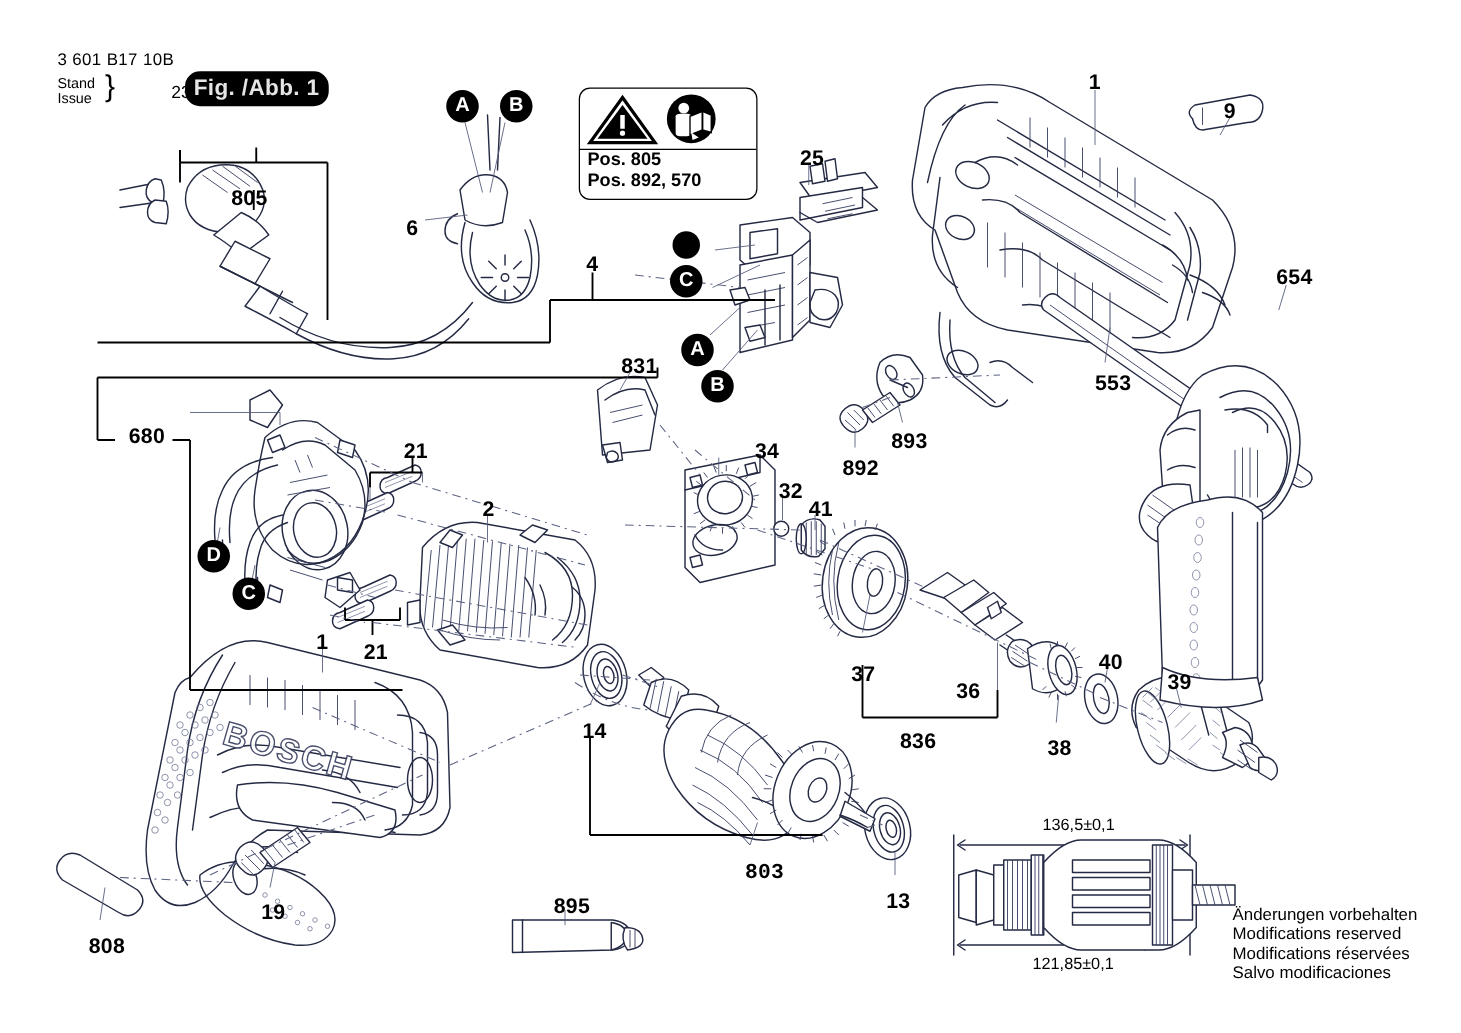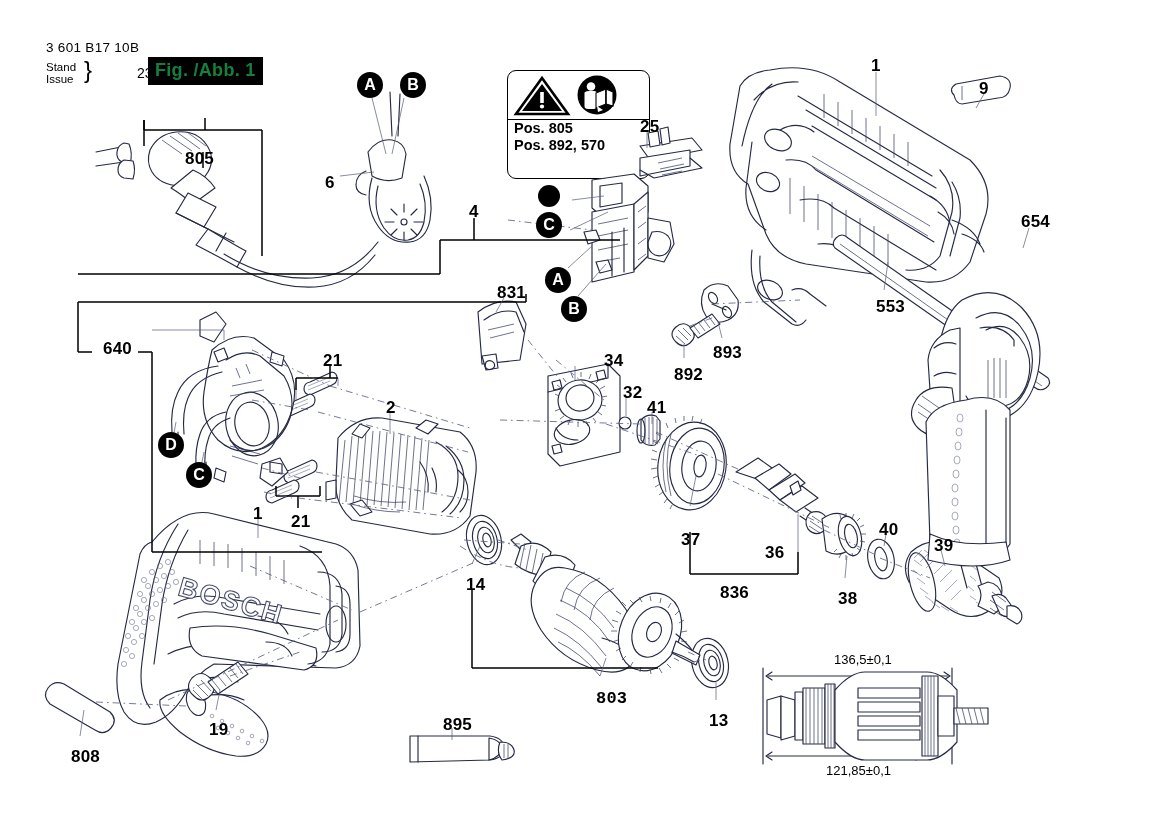--- a/index.html
+++ b/index.html
@@ -6,24 +6,24 @@
   body{width:1169px;height:826px;position:relative;overflow:hidden;
        font-family:"Liberation Sans","DejaVu Sans",sans-serif;color:#000;}
   #stage{position:absolute;left:0;top:0;width:1169px;height:826px;}
   svg.layer{position:absolute;left:0;top:0;width:1169px;height:826px;overflow:visible;}
   .lbl{position:absolute;font-weight:bold;font-size:17px;letter-spacing:.2px;
        white-space:nowrap;line-height:1;}
   .hdr-code{position:absolute;left:46px;top:40px;font-size:13.5px;letter-spacing:.3px;}
   .hdr-stand{position:absolute;left:46px;top:62px;font-size:11.5px;line-height:11.5px;}
   .hdr-brace{position:absolute;left:84px;top:58px;font-size:24px;line-height:24px;}
   .hdr-date{position:absolute;left:96px;top:65px;font-size:14px;margin-left:41px;}
-  .figbox{position:absolute;left:148px;top:57px;background:#000;color:#15803d;
-          font-weight:bold;font-size:18px;padding:3px 7px 4px 7px;letter-spacing:.3px;}
-  .warnbox{position:absolute;left:463px;top:70px;width:143px;height:109px;
-           border:1.6px solid #000;border-radius:9px;box-sizing:border-box;background:#fff;margin-left:44px;}
+  .figbox{position:absolute;left:148px;top:57px;background:#000;color:#e5e5e5;
+          font-weight:bold;font-size:18px;padding:3px 7px 4px 7px;letter-spacing:.3px;border-radius:12px;}
+  .warnbox{position:absolute;left:463px;top:70px;width:143px;height:90px;
+           border:1.6px solid #000;border-radius:9px;box-sizing:border-box;background:#fff;}
   .warn-top{position:relative;height:48px;border-bottom:1.4px solid #000;}
   .warn-txt{position:absolute;left:6px;top:49px;font-weight:bold;font-size:14.5px;
             line-height:17px;}
   .mk{position:absolute;width:26px;height:26px;border-radius:50%;background:#000;
       color:#fff;font-weight:bold;font-size:16px;display:flex;align-items:center;
       justify-content:center;font-family:"Liberation Sans",sans-serif;}
   .mk.dot{width:22px;height:22px;}
   .notes{position:absolute;left:986px;top:724px;font-size:13.5px;line-height:15.4px;}
   .dimtxt{position:absolute;font-size:13px;font-weight:normal;}
 </style>
@@ -642,21 +642,21 @@
       <path class="sf" d="M954 708 l34 0 l0 16 l-34 0 Z"></path>
       <g class="t">
           <path d="M956 708 l4 16 M962 708 l4 16 M968 708 l4 16 M974 708 l4 16 M980 708 l4 16"></path>
         </g>
     </g>
   </svg>
 
   <div id="labels">
       <div class="lbl" style="left: 185px; top: 150px;">805</div>
       <div class="lbl" style="left: 325px; top: 174px;">6</div>
-      <div class="lbl" style="left: 103px; top: 340px;">640</div>
+      <div class="lbl" style="left: 103px; top: 340px;">680</div>
       <div class="lbl" style="left: 469px; top: 203px;">4</div>
       <div class="lbl" style="left: 640px; top: 118px;">25</div>
       <div class="lbl" style="left: 871px; top: 57px;">1</div>
       <div class="lbl" style="left: 979px; top: 80px;">9</div>
       <div class="lbl" style="left: 1021px; top: 213px;">654</div>
       <div class="lbl" style="left: 876px; top: 298px;">553</div>
       <div class="lbl" style="left: 713px; top: 344px;">893</div>
       <div class="lbl" style="left: 674px; top: 366px;">892</div>
       <div class="lbl" style="left: 497px; top: 284px; text-align: center;">831</div>
       <div class="lbl" style="left: 568px; top: 352px; margin-left: 36px;">34</div>
@@ -685,14 +685,20 @@
   <div class="mk dot" style="left:538px;top:185px;"></div>
   <div class="mk" style="left:536px;top:212px;">C</div>
   <div class="mk" style="left:545px;top:267px;">A</div>
   <div class="mk" style="left:561px;top:296px;">B</div>
   <div class="mk" style="left:158px;top:432px;">D</div>
   <div class="mk" style="left:186px;top:462px;">C</div>
 
   <div class="dimtxt" style="left:834px;top:652px;">136,5±0,1</div>
   <div class="dimtxt" style="left:826px;top:763px;">121,85±0,1</div>
 
+  <div class="notes">
+    <div>Änderungen vorbehalten</div>
+    <div>Modifications reserved</div>
+    <div>Modifications réservées</div>
+    <div>Salvo modificaciones</div>
+  </div>
 
 </div>
 
 </body></html>

